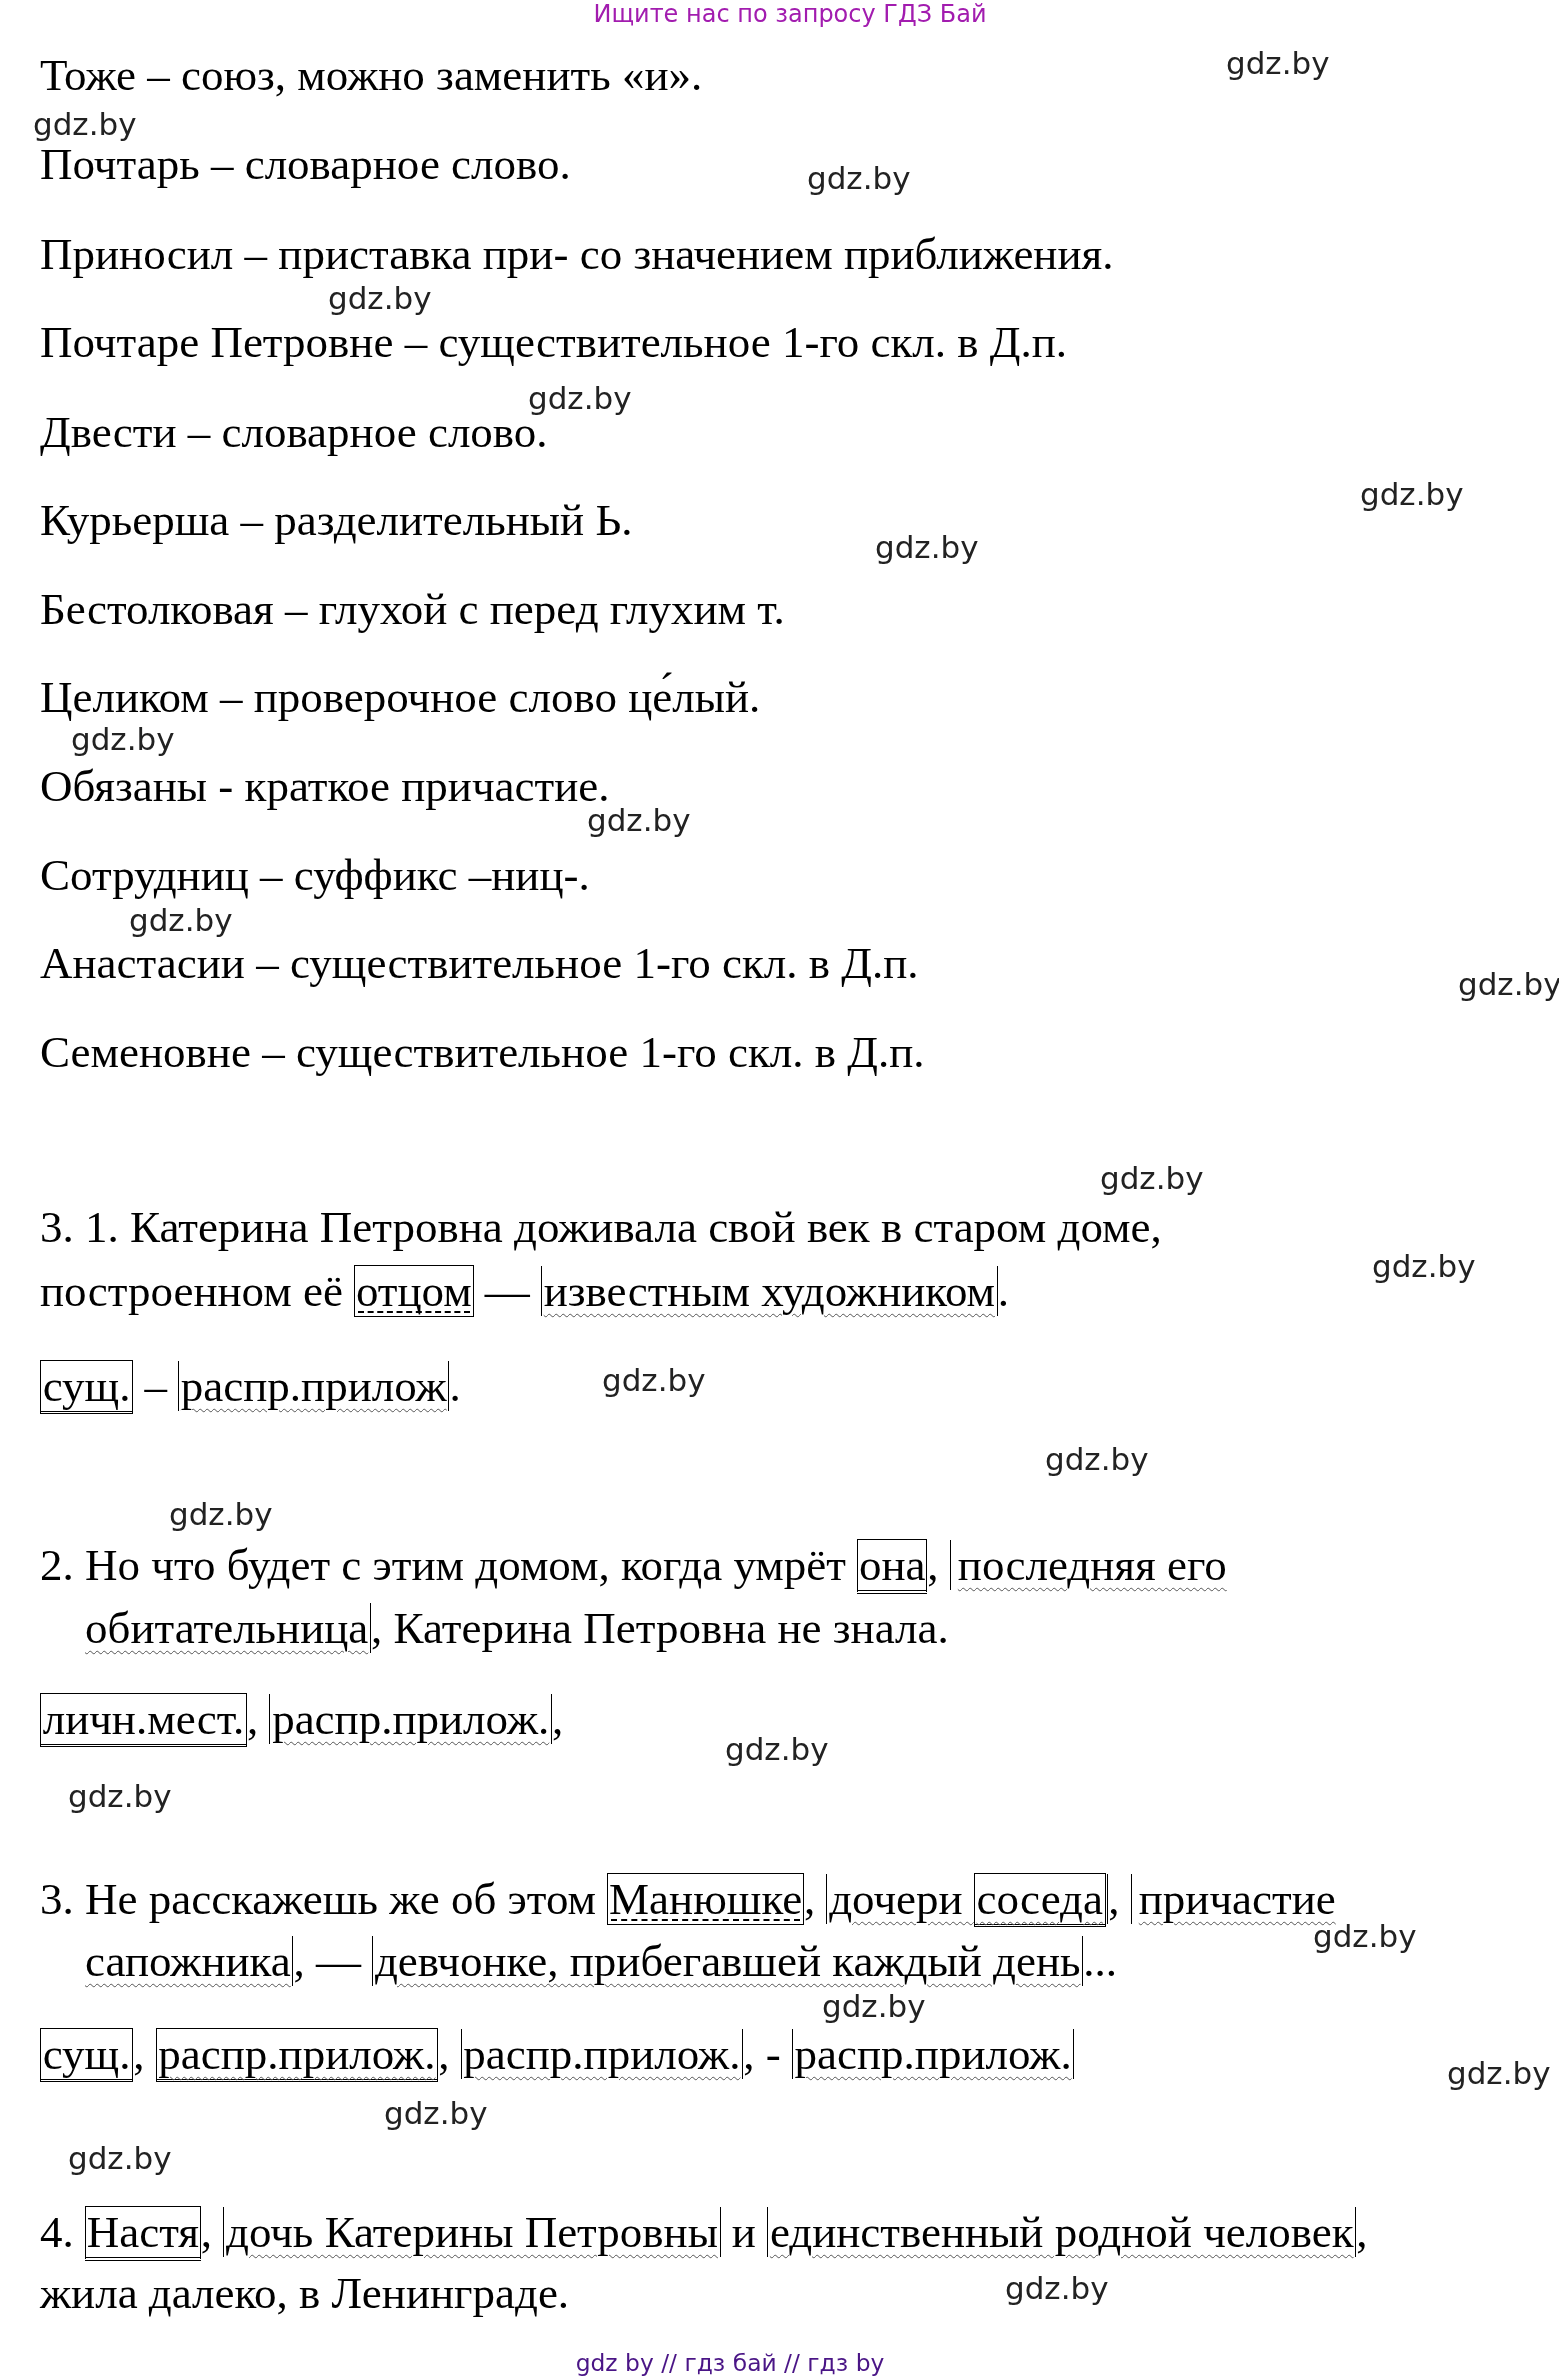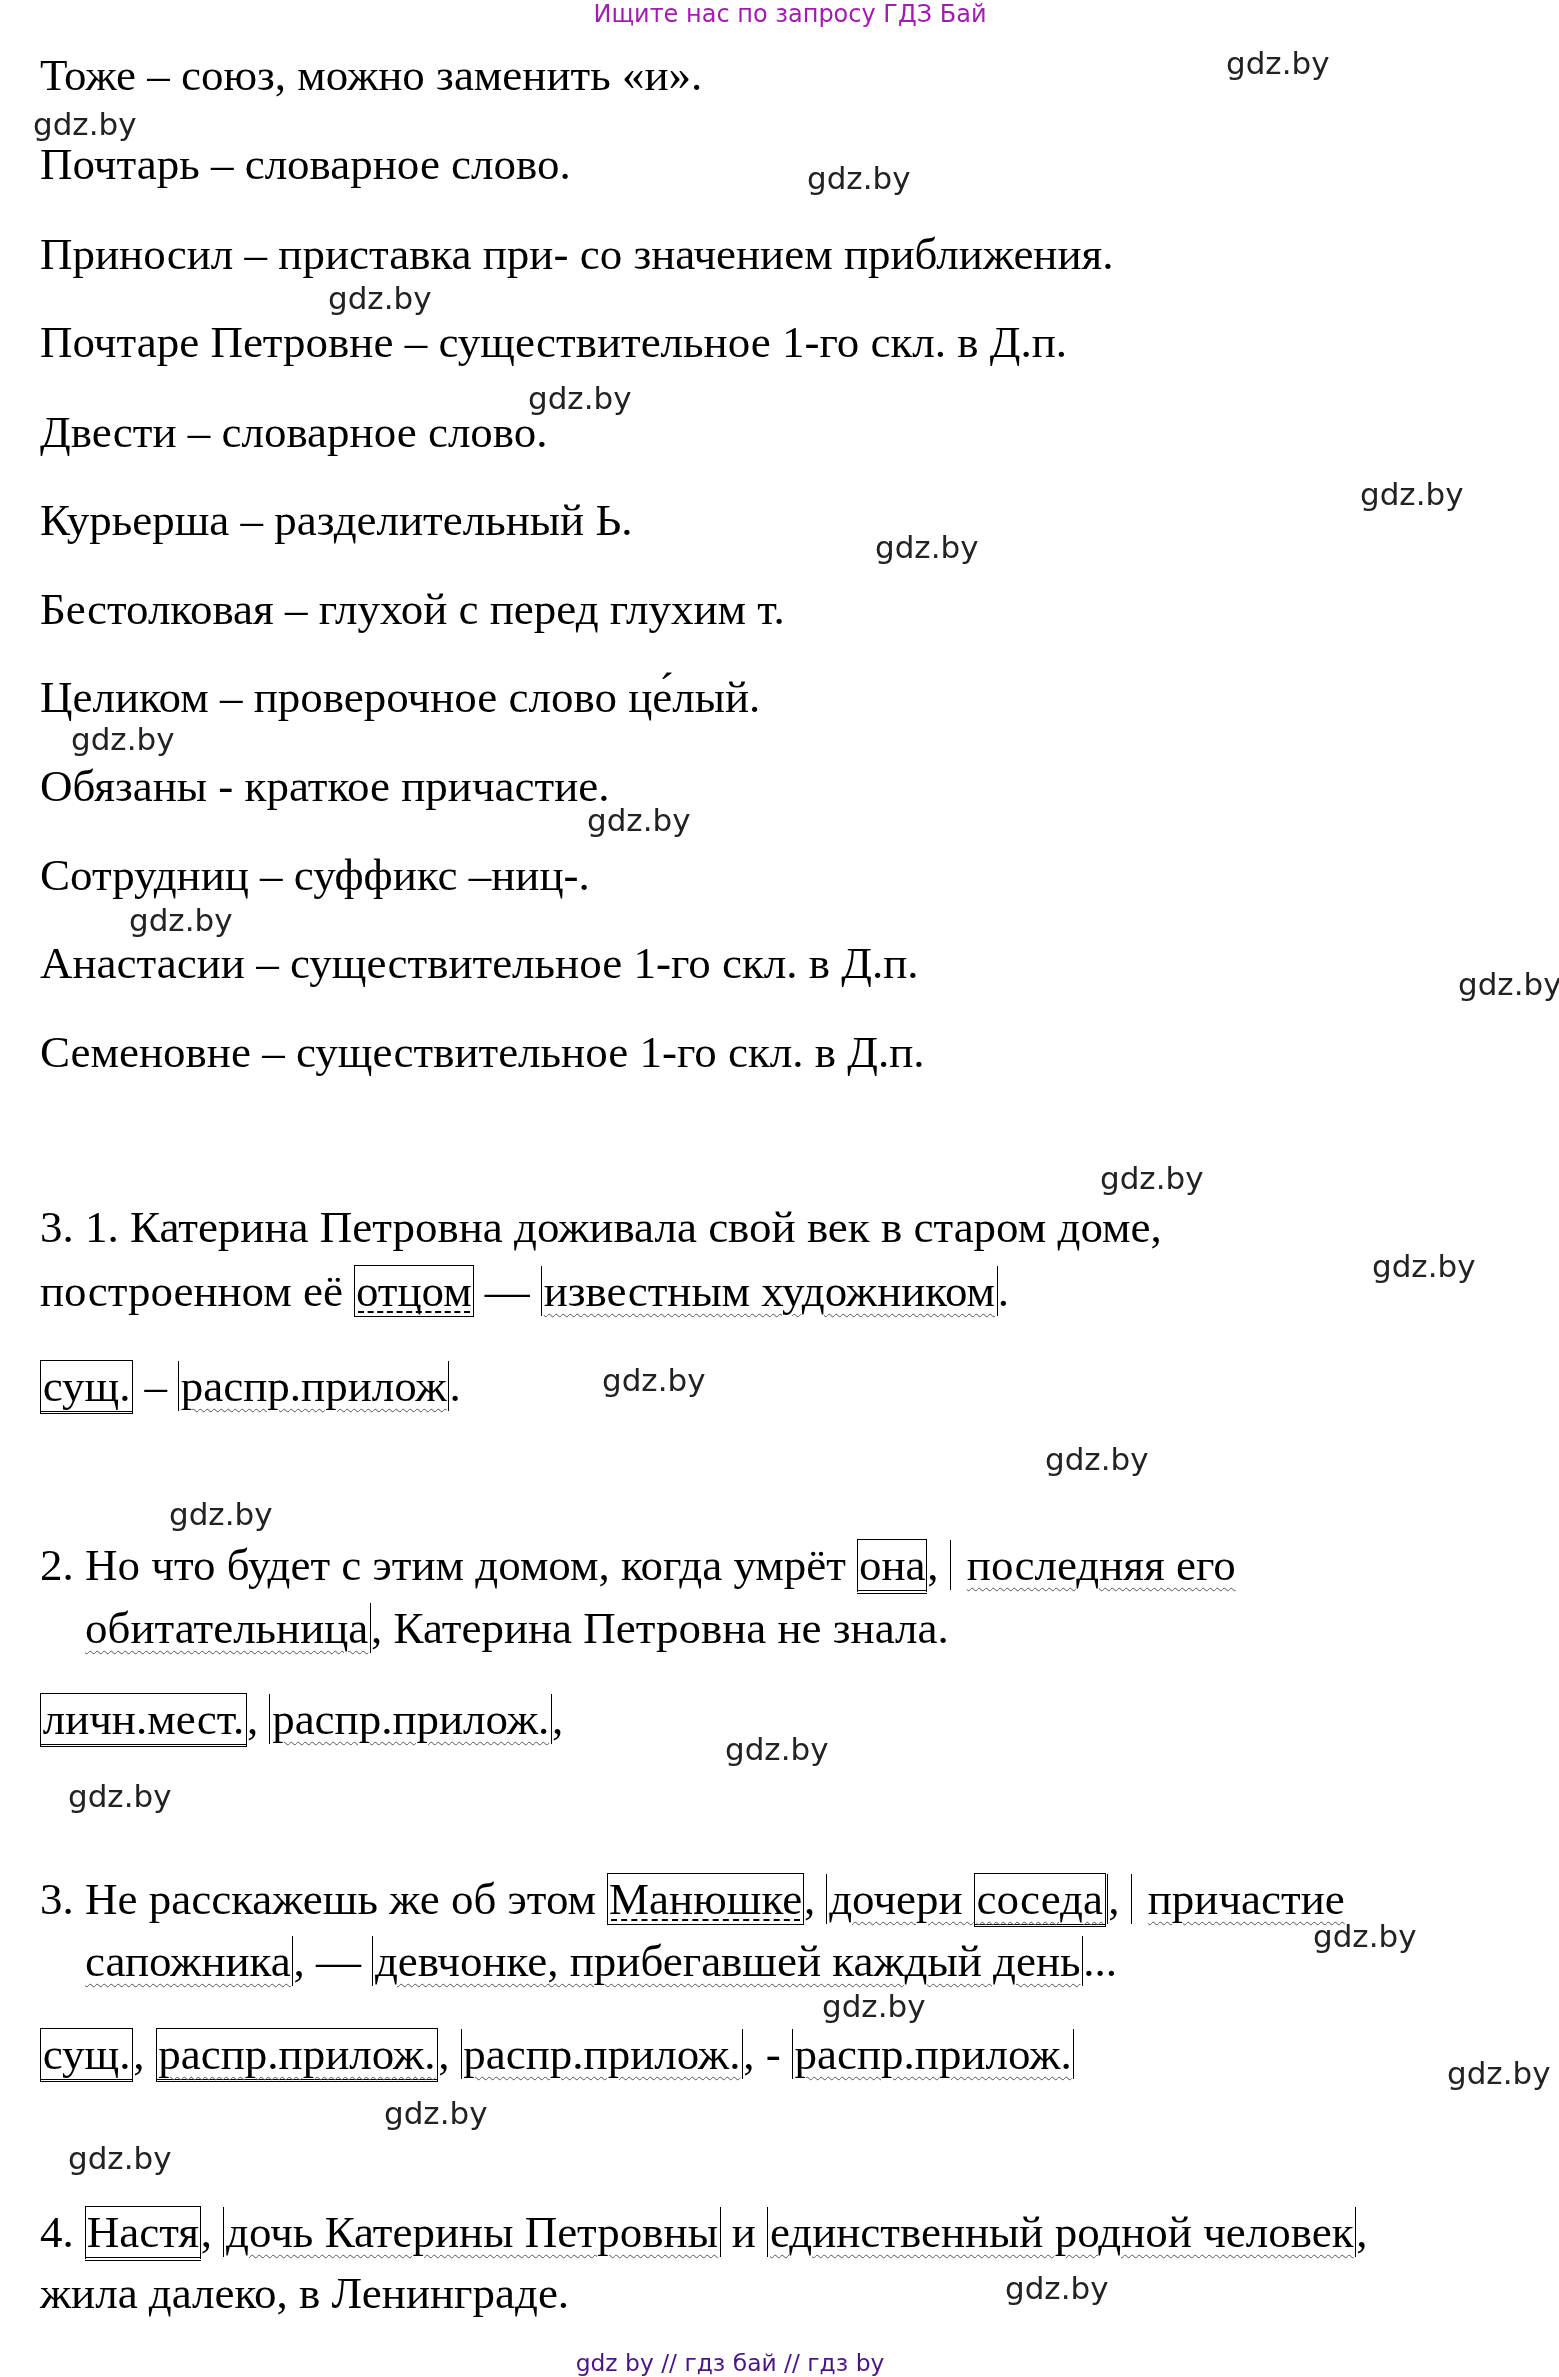--- a/index.html
+++ b/index.html
@@ -31,21 +31,21 @@
   .subj.dashed { border-bottom: 1.7px solid #000; }
   .subj.dashed::after {
     content: ""; position: absolute; left: 2.5px; right: 2.5px; bottom: 3.3px;
     border-bottom: 2.5px dashed #000;
   }
   .wavy {
     text-decoration: underline wavy #555; text-decoration-thickness: 0.8px;
     text-underline-offset: 6.7px;
   }
   .appo { border-left: 1.7px solid #000; border-right: 1.7px solid #000; padding: 0 1.7px; }
-  .appo-l { border-left: 1.7px solid #000; padding-left: 16px; }
+  .appo-l { border-left: 1.7px solid #000; padding-left: 7px; }
   .appo-r { border-right: 1.7px solid #000; padding-right: 1.7px; margin-left: 45px; }
   .boxed { border: 1.7px solid #000; border-bottom: 3.3px double #000; padding: 0 1.7px; }
 </style>
 </head>
 <body>
 
 <div class="header">Ищите нас по запросу ГДЗ Бай</div>
 
 <div>
   <div class="line" style="top:48px"><span>То</span><b>же</b><span> – союз, можно заменить «и».</span></div>

